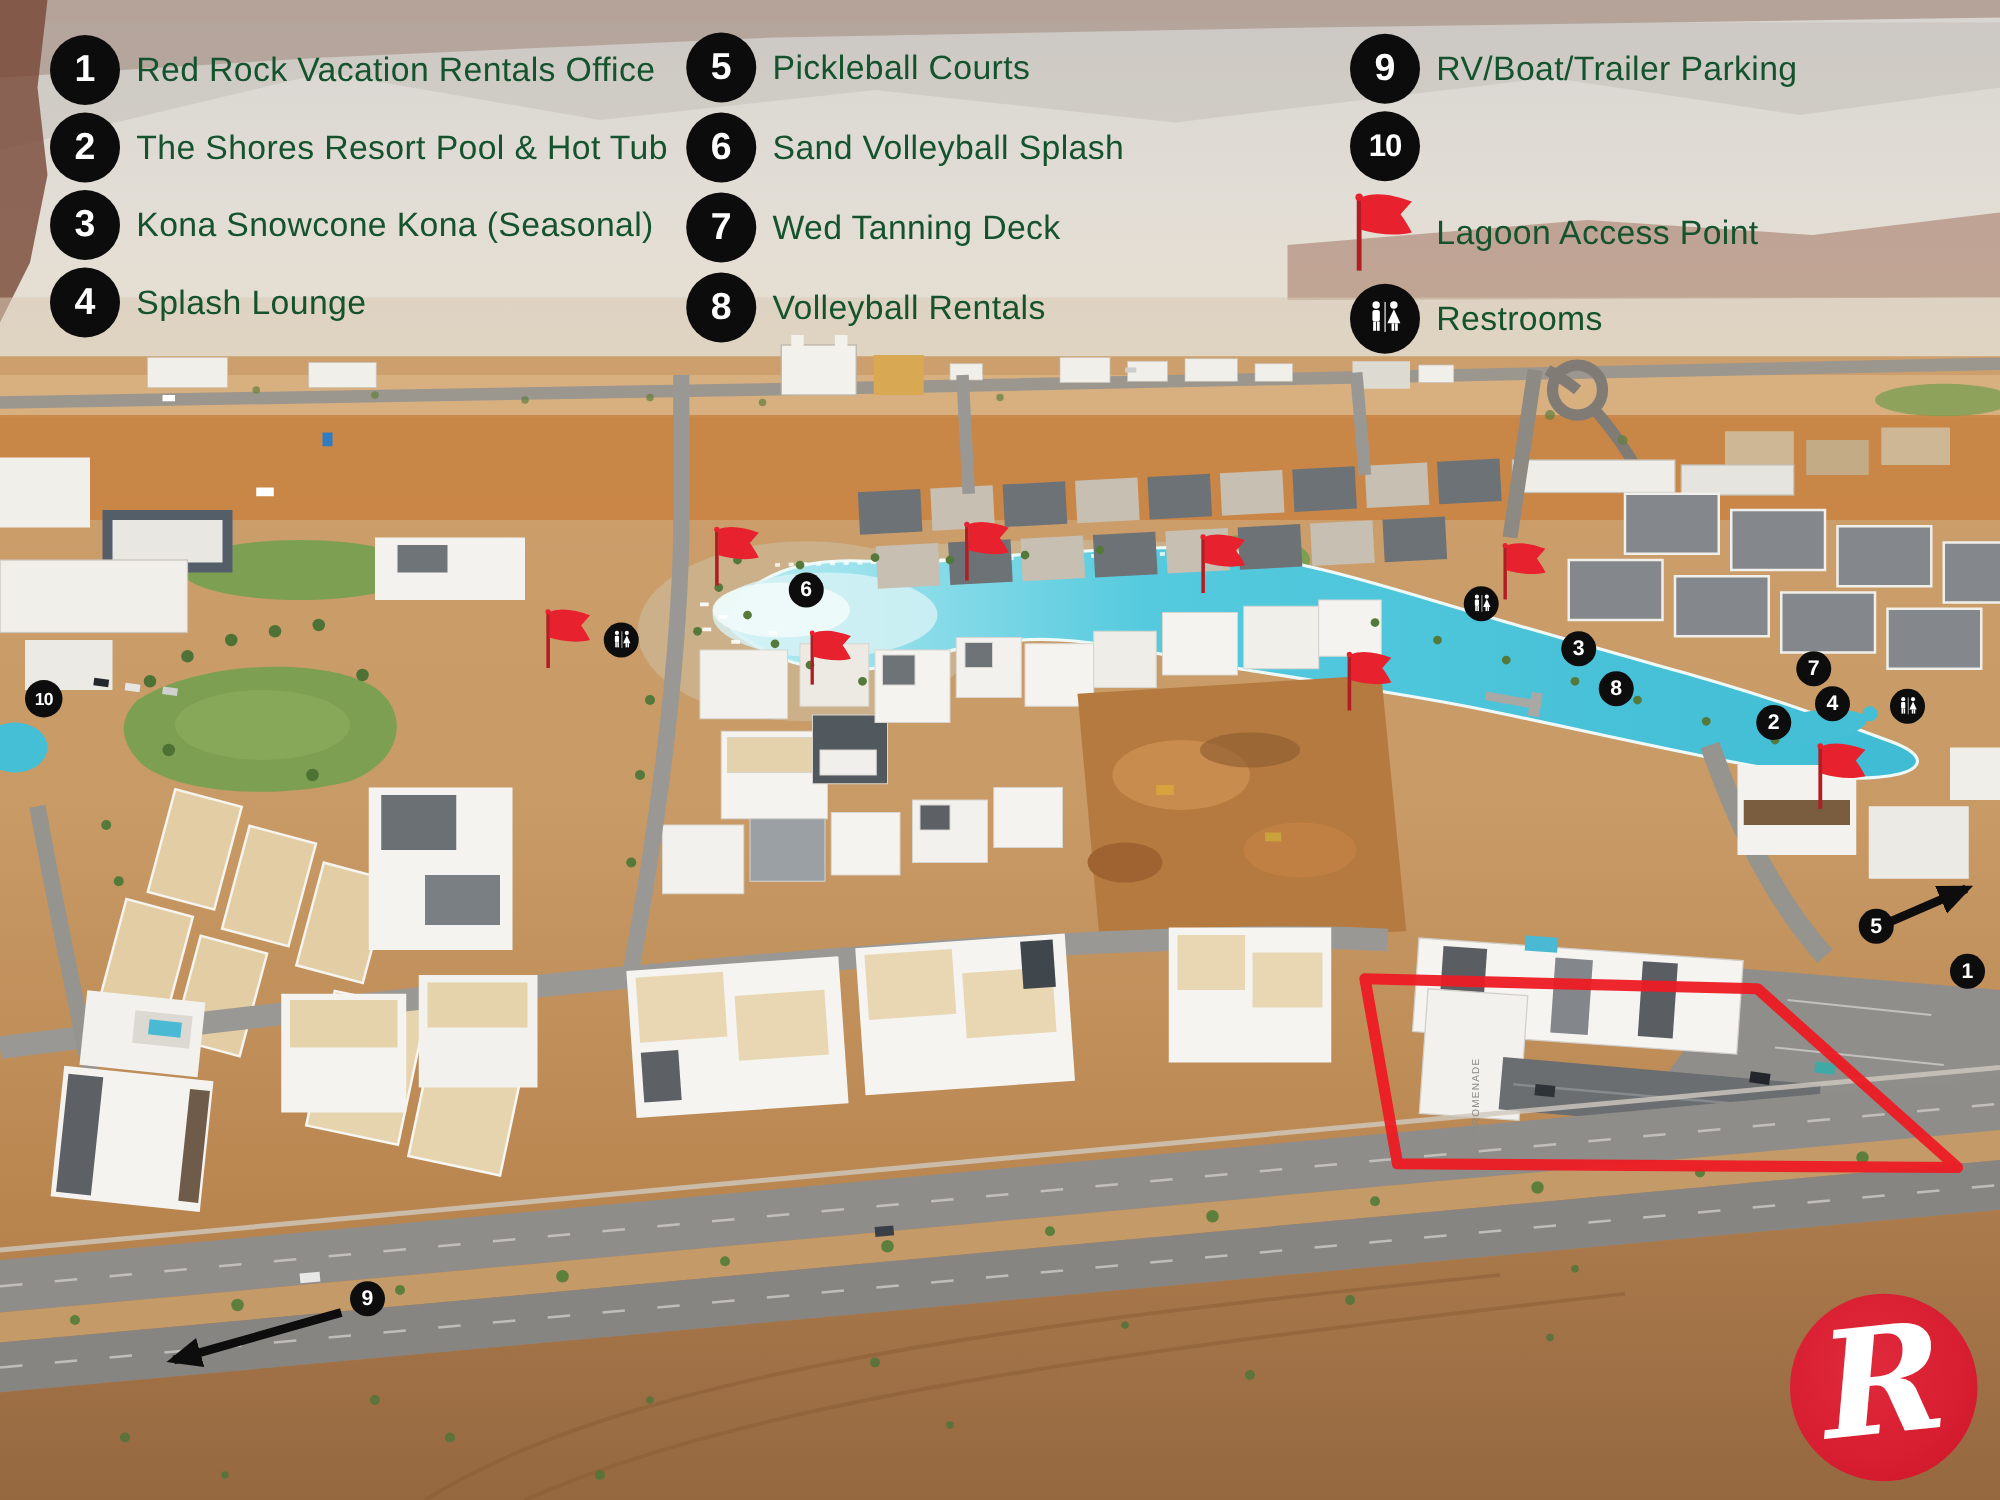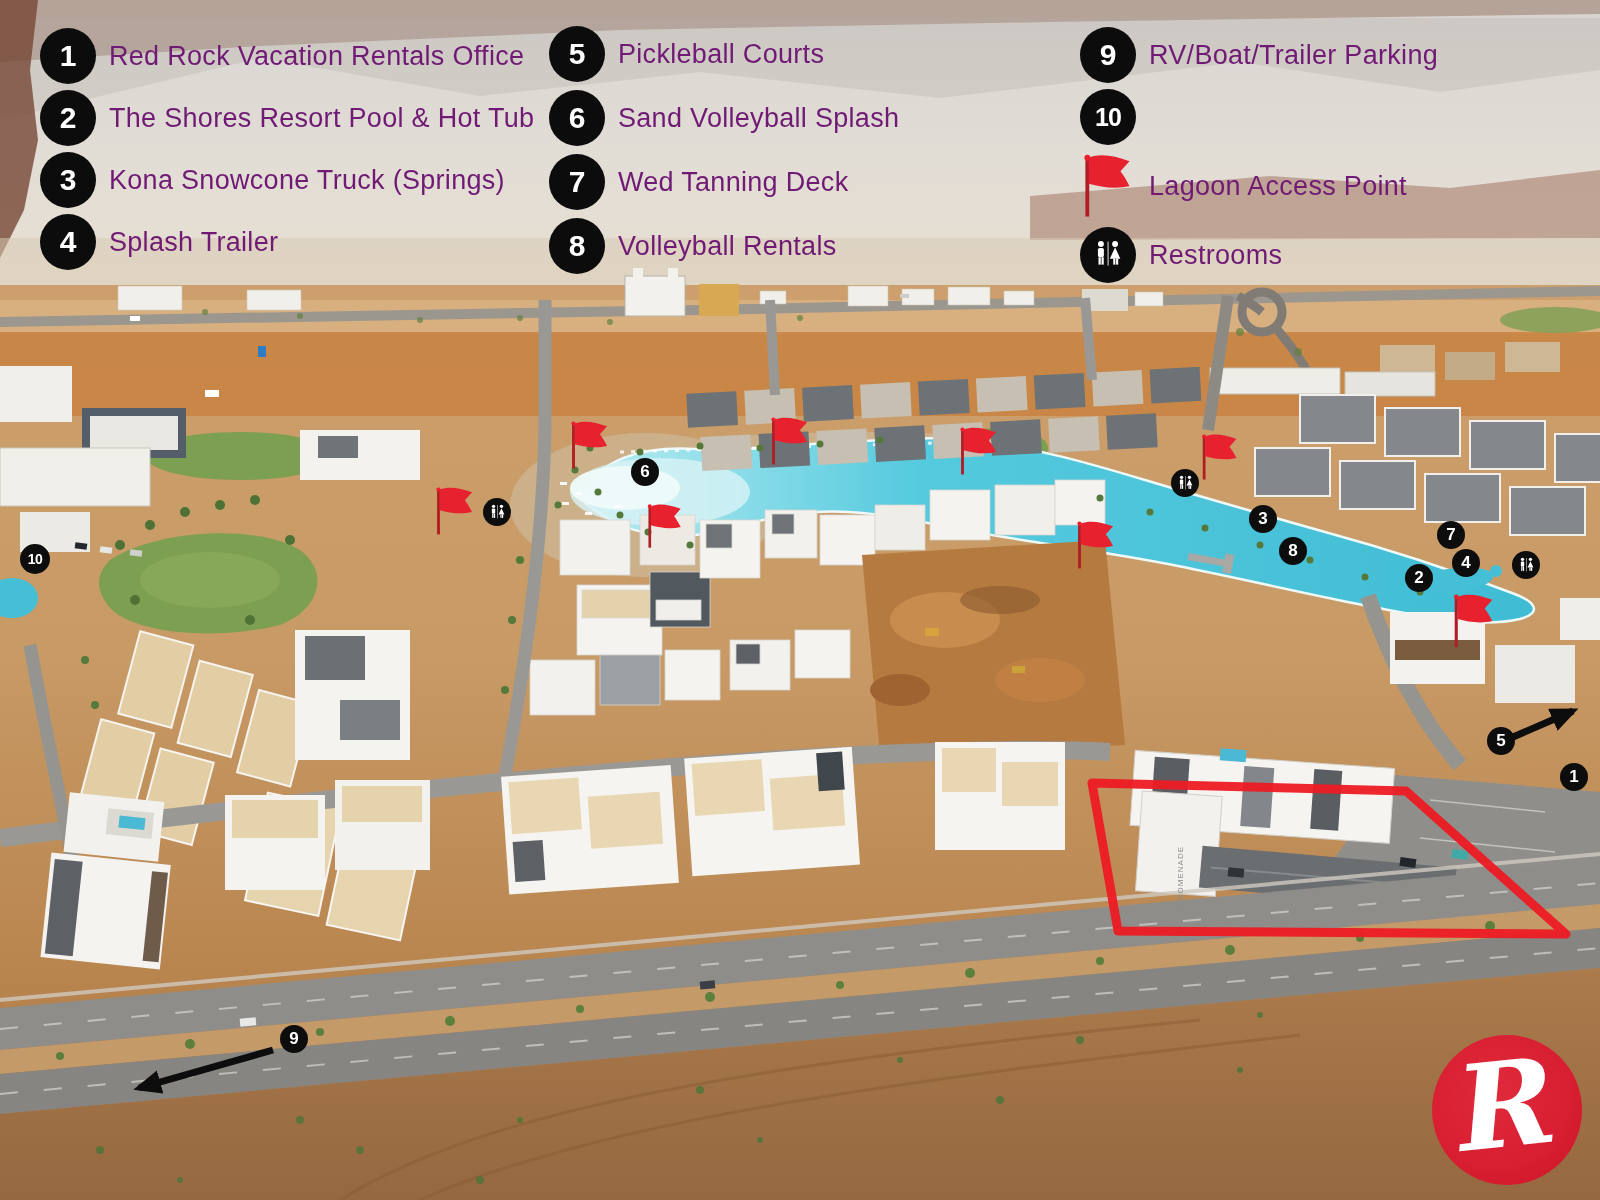--- a/index.html
+++ b/index.html
@@ -7,21 +7,21 @@
          font-family:"Liberation Sans",sans-serif;background:#c49a6d;}
   #stage svg.bg{position:absolute;left:0;top:0;}
   
   .legend{position:absolute;left:0;top:0;width:1600px;height:290px;}
   .lcol{position:absolute;display:flex;flex-direction:column;}
   .litem{display:flex;align-items:center;}
   .badge{width:56px;height:56px;border-radius:50%;background:#0c0c0c;color:#fff;
          display:flex;align-items:center;justify-content:center;
          font-size:30px;font-weight:bold;flex:0 0 56px;}
   .badge.two{font-size:25px;letter-spacing:-1px;}
-  .llabel{padding-left:13px;font-size:27px;color:#701a75;white-space:nowrap;letter-spacing:.3px;}
+  .llabel{padding-left:13px;font-size:27px;color:#14532d;white-space:nowrap;letter-spacing:.3px;}
   .iconbadge{width:56px;height:56px;border-radius:50%;background:#0c0c0c;
          display:flex;align-items:center;justify-content:center;flex:0 0 56px;}
   
   .mk{position:absolute;width:28px;height:28px;border-radius:50%;background:#0d0d0d;
       color:#fff;font-weight:bold;font-size:17px;display:flex;align-items:center;
       justify-content:center;z-index:30;}
   .mk.two{font-size:14px;letter-spacing:-.5px;}
   .rr{position:absolute;width:28px;height:28px;border-radius:50%;background:#0d0d0d;
       display:flex;align-items:center;justify-content:center;z-index:30;}
   .flag{position:absolute;z-index:25;}
@@ -390,25 +390,25 @@
     <div class="litem">
       <div class="badge">1</div>
       <div class="llabel">Red Rock Vacation Rentals Office</div>
     </div>
     <div class="litem">
       <div class="badge">2</div>
       <div class="llabel">The Shores Resort Pool &amp; Hot Tub</div>
     </div>
     <div class="litem">
       <div class="badge">3</div>
-      <div class="llabel">Kona Snowcone Truck (Springs)</div>
+      <div class="llabel">Kona Snowcone Kona (Seasonal)</div>
     </div>
     <div class="litem">
       <div class="badge">4</div>
-      <div class="llabel">Splash Trailer</div>
+      <div class="llabel">Splash Lounge</div>
     </div>
   </div>
 
   <div class="lcol" style="left:549px;top:26px;gap:8px">
     <div class="litem">
       <div class="badge">5</div>
       <div class="llabel">Pickleball Courts</div>
     </div>
     <div class="litem">
       <div class="badge">6</div>

